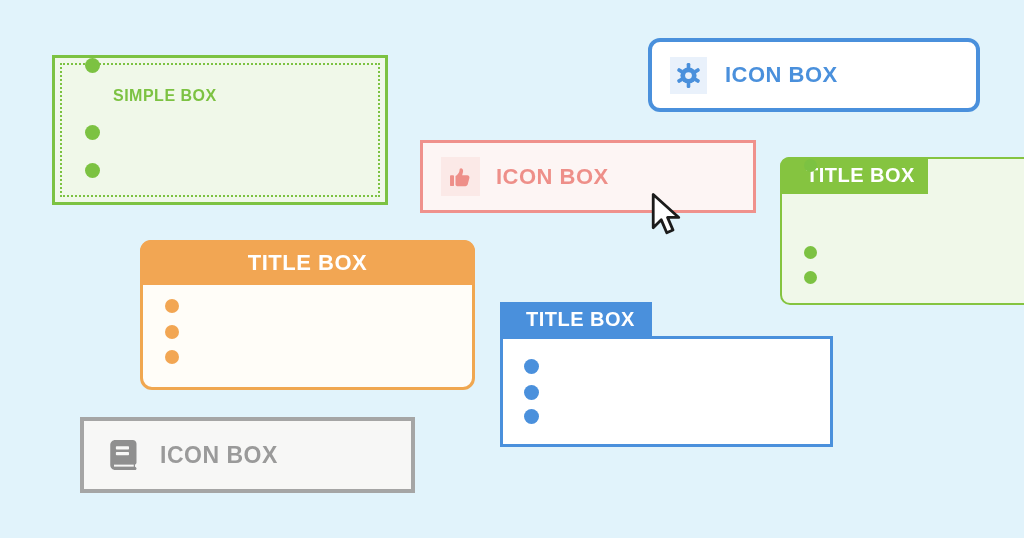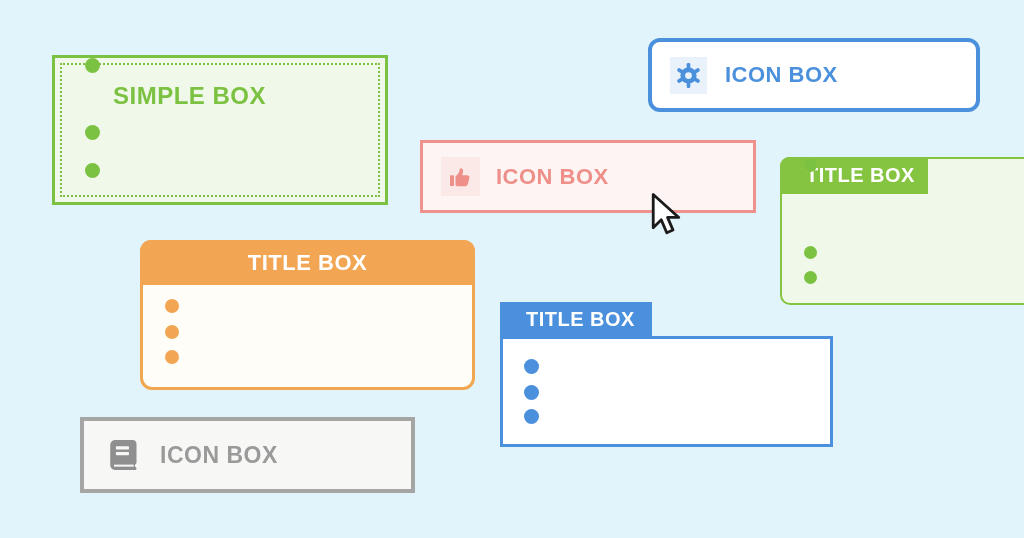--- a/index.html
+++ b/index.html
@@ -19,21 +19,21 @@
   .simple-green .inner-dotted{
     position:absolute; left:5px; top:5px; right:5px; bottom:5px;
     border:2px dotted #7cc242; pointer-events:none;
   }
   .simple-green .dot{width:15px;height:15px;background:#7cc242;left:30px;}
   .simple-green .dot:nth-of-type(1){top:31px;}
   .simple-green .dot:nth-of-type(2){top:67px;}
   .simple-green .dot:nth-of-type(3){top:105px;}
   .simple-green .box-label{
     position:absolute; left:58px; top:24px;
-    font-size:24px; line-height:28px; color:#7cc242; letter-spacing:.5px;
+    font-size:16px; line-height:28px; color:#7cc242; letter-spacing:.5px;
   }
 
   
   .icon-blue{
     left:648px; top:38px; width:332px; height:74px;
     background:#ffffff; border:4px solid #4a90dc; border-radius:12px;
     display:flex; align-items:center; padding-left:18px;
   }
   .icon-tile{display:flex;align-items:center;justify-content:center;}
   .icon-blue .icon-tile{width:37px;height:37px;background:#e9f1fb;}

